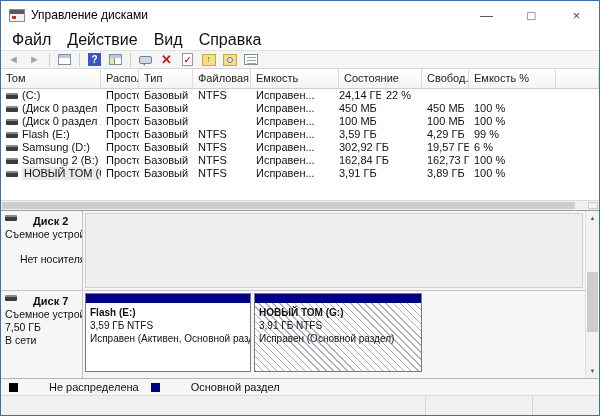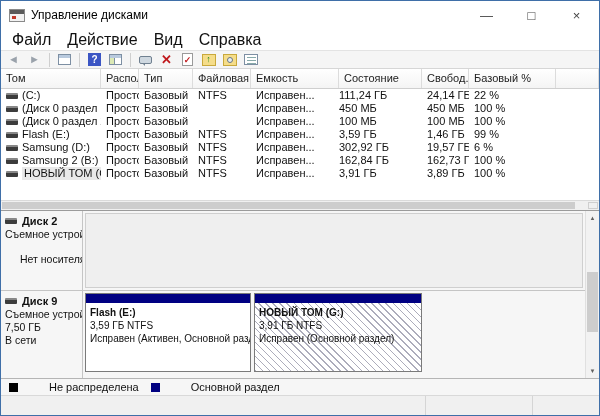--- a/index.html
+++ b/index.html
@@ -55,21 +55,21 @@
   .hthumb { position:absolute; left:1px; top:1px; bottom:1px; right:24px; background:#cdcdcd; }
   .hbtn { position:absolute; right:1px; top:1px; bottom:1px; width:10px; background:#f0f0f0; border:1px solid #cfcfcf; }
 
   
   .graphpane { height:168px; background:#f6f6f6; border-top:1px solid #9b9b9b; position:relative; flex:0 0 auto; overflow:hidden; }
   .graph-rows { position:absolute; left:0; top:0; right:14px; bottom:0; }
   .disk-row { display:flex; border-bottom:1px solid #c5c5c5; }
   .disk-row.r1 { height:80px; }
   .disk-row.r2 { height:87px; border-bottom:none; }
   .disk-label { width:82px; border-right:1px solid #c5c5c5; padding:4px 0 0 4px; overflow:hidden; flex:0 0 auto; }
-  .disk-name { font-weight:bold; font-size:11px; display:flex; align-items:center; gap:5px; margin-bottom:1px; }
+  .disk-name { font-weight:bold; font-size:11px; display:flex; align-items:flex-start; gap:16px; margin-bottom:1px; }
   .disk-sub { font-size:10.5px; line-height:13px; white-space:nowrap; overflow:hidden; }
   .disk-sub.gap { margin-top:12px;padding-left:15px; }
   .disk-graph { flex:1; position:relative; padding:2px; }
   .media-empty { position:absolute; inset:2px; background:#efefef; border:1px solid #cfcfcf; }
   .part-strip { position:absolute; left:2px; top:2px; bottom:6px; display:flex; gap:3px; }
   .part-block { border:1px solid #7a7a7a; background:#fff; width:166px; display:flex; flex-direction:column; }
   .part-bar { height:9px; background:#000082; flex:0 0 auto; }
   .part-body { flex:1; padding:3px 4px; position:relative; overflow:hidden; }
   .part-body.hatched { background-image:repeating-linear-gradient(45deg, rgba(90,90,120,0.50) 0 1px, transparent 1px 5px); }
   .pline { font-size:10px; line-height:13px; white-space:nowrap; }
@@ -160,34 +160,33 @@
 
   <div class="listpane">
     <div class="lheader">
       <div class="hcell c1">Том</div>
       <div class="hcell c2">Располо...</div>
       <div class="hcell c3">Тип</div>
       <div class="hcell c4">Файловая с...</div>
       <div class="hcell c6">Емкость</div>
       <div class="hcell c5">Состояние</div>
       <div class="hcell c7">Свобод...</div>
-      <div class="hcell c8">Базовый %</div>
+      <div class="hcell c8">Емкость %</div>
       <div class="hcell c9"></div>
     </div>
 
     <div class="lrow">
       <div class="cell c1 vol-cell">
           <span class="vol-icon"></span>
           <span class="vol-label">(C:)</span>
         </div>
       <div class="cell c2">Простой</div>
       <div class="cell c3">Базовый</div>
       <div class="cell c4">NTFS</div>
       <div class="cell c5">Исправен...</div>
-      <div class="cell c6">111,24 ГБ</div>
       <div class="cell c7">24,14 ГБ</div>
       <div class="cell c8">22 %</div>
     </div>
     <div class="lrow">
       <div class="cell c1 vol-cell">
           <span class="vol-icon"></span>
           <span class="vol-label">(Диск 0 раздел 1)</span>
         </div>
       <div class="cell c2">Простой</div>
       <div class="cell c3">Базовый</div>
@@ -213,21 +212,21 @@
     <div class="lrow">
       <div class="cell c1 vol-cell">
           <span class="vol-icon"></span>
           <span class="vol-label">Flash (E:)</span>
         </div>
       <div class="cell c2">Простой</div>
       <div class="cell c3">Базовый</div>
       <div class="cell c4">NTFS</div>
       <div class="cell c5">Исправен...</div>
       <div class="cell c6">3,59 ГБ</div>
-      <div class="cell c7">1,46 ГБ</div>
+      <div class="cell c7">4,29 ГБ</div>
       <div class="cell c8">99 %</div>
     </div>
     <div class="lrow">
       <div class="cell c1 vol-cell">
           <span class="vol-icon"></span>
           <span class="vol-label">Samsung (D:)</span>
         </div>
       <div class="cell c2">Простой</div>
       <div class="cell c3">Базовый</div>
       <div class="cell c4">NTFS</div>
@@ -284,21 +283,21 @@
         </div>
         <div class="disk-graph">
           <div class="media-empty"></div>
         </div>
       </div>
 
       <div class="disk-row r2">
         <div class="disk-label">
           <div class="disk-name">
               <span class="vol-icon"></span>
-              <span>Диск 9</span>
+              <span>Диск 7</span>
             </div>
           <div class="disk-sub">Съемное устройство</div>
           <div class="disk-sub">7,50 ГБ</div>
           <div class="disk-sub">В сети</div>
         </div>
         <div class="disk-graph">
           <div class="part-strip">
             <div class="part-block">
               <div class="part-bar"></div>
               <div class="part-body">

